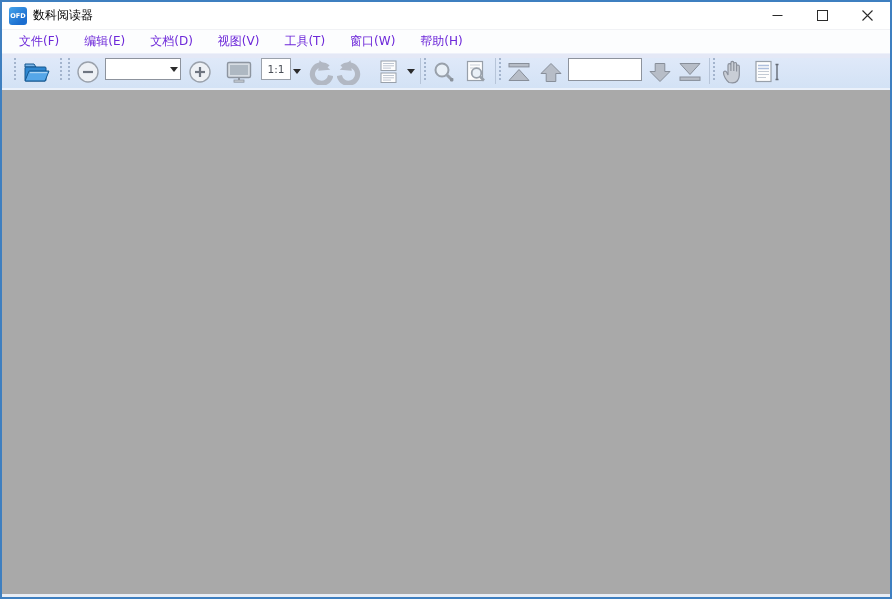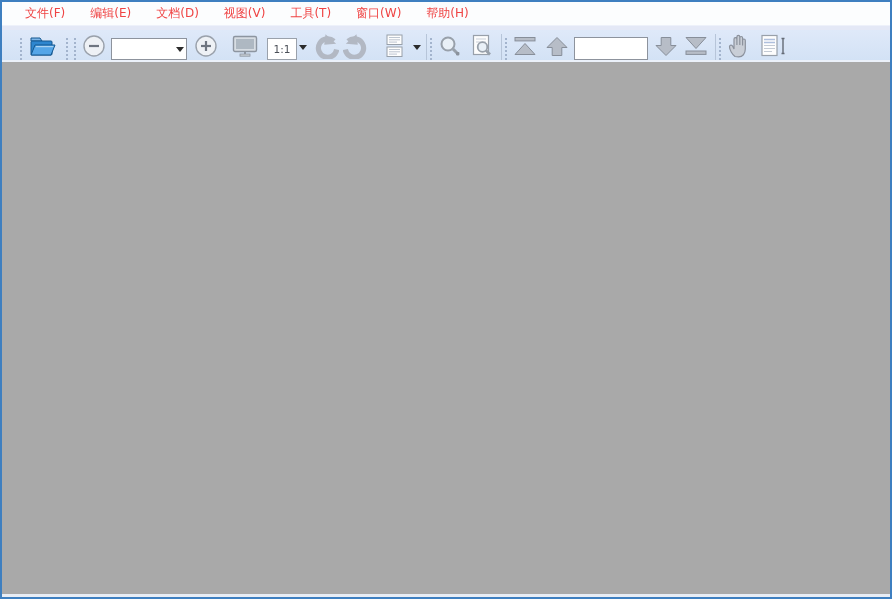--- a/index.html
+++ b/index.html
@@ -13,26 +13,26 @@
   
   .titlebar{height:28px;background:#fff;display:flex;align-items:center;flex:0 0 auto;border-bottom:1px solid #f1f2f5;}
   .app-icon{width:18px;height:18px;margin:0 6px 0 7px;border-radius:3px;
     background:linear-gradient(140deg,#45a4ea 0%,#1b6ed0 75%);
     color:#fff;font-size:6.5px;font-weight:bold;display:flex;align-items:center;justify-content:center;}
   .title-text{font-size:12px;color:#000;}
   .win-controls{margin-left:auto;display:flex;height:100%;}
   .win-btn{width:45px;height:100%;display:flex;align-items:center;justify-content:center;cursor:default;}
   .win-btn svg{display:block;}
   
-  .menubar{height:23px;background:#fcfdfe;display:flex;align-items:center;font-size:12px;color:#ef4444;padding-left:16px;flex:0 0 auto;}
+  .menubar{height:23px;background:#fcfdfe;display:flex;align-items:center;font-size:12px;color:#6d28d9;padding-left:10px;flex:0 0 auto;}
   .menu-item{padding:0 7px;margin-right:11px;line-height:23px;white-space:nowrap;}
   .menustrip{height:5px;background:#e4e8f6;border-top:1px solid #eef1fa;flex:0 0 auto;}
   
-  .toolbar{height:32px;background:linear-gradient(#dfe9f9,#d3e2f5);display:flex;align-items:flex-end;
-    padding-left:17px;flex:0 0 auto;border-bottom:2px solid #ebf1fa;}
+  .toolbar{height:32px;background:linear-gradient(#dfe9f9,#d3e2f5);display:flex;align-items:flex-start;
+    padding-left:11px;flex:0 0 auto;border-bottom:2px solid #ebf1fa;}
   .tb-btn{height:28px;display:flex;align-items:center;justify-content:center;border:1px solid transparent;border-radius:2px;flex:0 0 auto;}
   .grip{width:4px;height:22px;flex:0 0 auto;
     background-image:repeating-linear-gradient(to bottom,#a3b4cd 0 2px,rgba(0,0,0,0) 2px 4px);
     background-size:2px 100%;background-repeat:no-repeat;background-position:center;}
   .vsep{width:1px;height:26px;background:#b7c5d9;flex:0 0 auto;}
   .combo{width:76px;height:22px;background:#fff;border:1px solid #8d939d;display:flex;align-items:center;flex:0 0 auto;}
   .combo input{flex:1;min-width:0;border:none;outline:none;background:transparent;font-size:12px;padding:0 2px;font-family:inherit;}
   .caret{width:0;height:0;border-left:4px solid transparent;border-right:4px solid transparent;border-top:5px solid #2b2b2b;flex:0 0 auto;}
   .caret-zone{width:12px;height:26px;display:flex;align-items:center;justify-content:center;flex:0 0 auto;}
   .one2one{width:30px;height:22px;background:#fff;border:1px solid #9aa1ab;display:flex;align-items:center;justify-content:center;
@@ -46,20 +46,43 @@
   .wm-name{font-size:29px;font-weight:bold;letter-spacing:5px;fill:#2a6bcc;stroke:#fff;stroke-width:3px;
     paint-order:stroke;stroke-linejoin:round;font-family:"DejaVu Sans",sans-serif;}
   .wm-url{font-size:19.5px;font-weight:bold;fill:#13a21d;stroke:#fff;stroke-width:3px;
     paint-order:stroke;stroke-linejoin:round;font-family:"DejaVu Sans",sans-serif;}
 </style>
 </head>
 <body>
 
 <div class="window">
 
+  <div class="titlebar">
+    <div class="app-icon">
+      <span>OFD</span>
+    </div>
+    <div class="title-text">数科阅读器</div>
+    <div class="win-controls">
+      <div class="win-btn">
+        <svg width="11" height="11" viewBox="0 0 11 11">
+            <line x1="0.5" y1="5.5" x2="10.5" y2="5.5" stroke="#2b2b2b" stroke-width="1"></line>
+          </svg>
+      </div>
+      <div class="win-btn">
+        <svg width="11" height="11" viewBox="0 0 11 11">
+            <rect x="0.5" y="0.5" width="10" height="10" fill="none" stroke="#2b2b2b" stroke-width="1"></rect>
+          </svg>
+      </div>
+      <div class="win-btn">
+        <svg width="11" height="11" viewBox="0 0 11 11">
+            <path d="M0.5 0.5 L10.5 10.5 M10.5 0.5 L0.5 10.5" stroke="#2b2b2b" stroke-width="1.1"></path>
+          </svg>
+      </div>
+    </div>
+  </div>
 
   <div class="menubar">
     <div class="menu-item">文件(F)</div>
     <div class="menu-item">编辑(E)</div>
     <div class="menu-item">文档(D)</div>
     <div class="menu-item">视图(V)</div>
     <div class="menu-item">工具(T)</div>
     <div class="menu-item">窗口(W)</div>
     <div class="menu-item">帮助(H)</div>
   </div>

